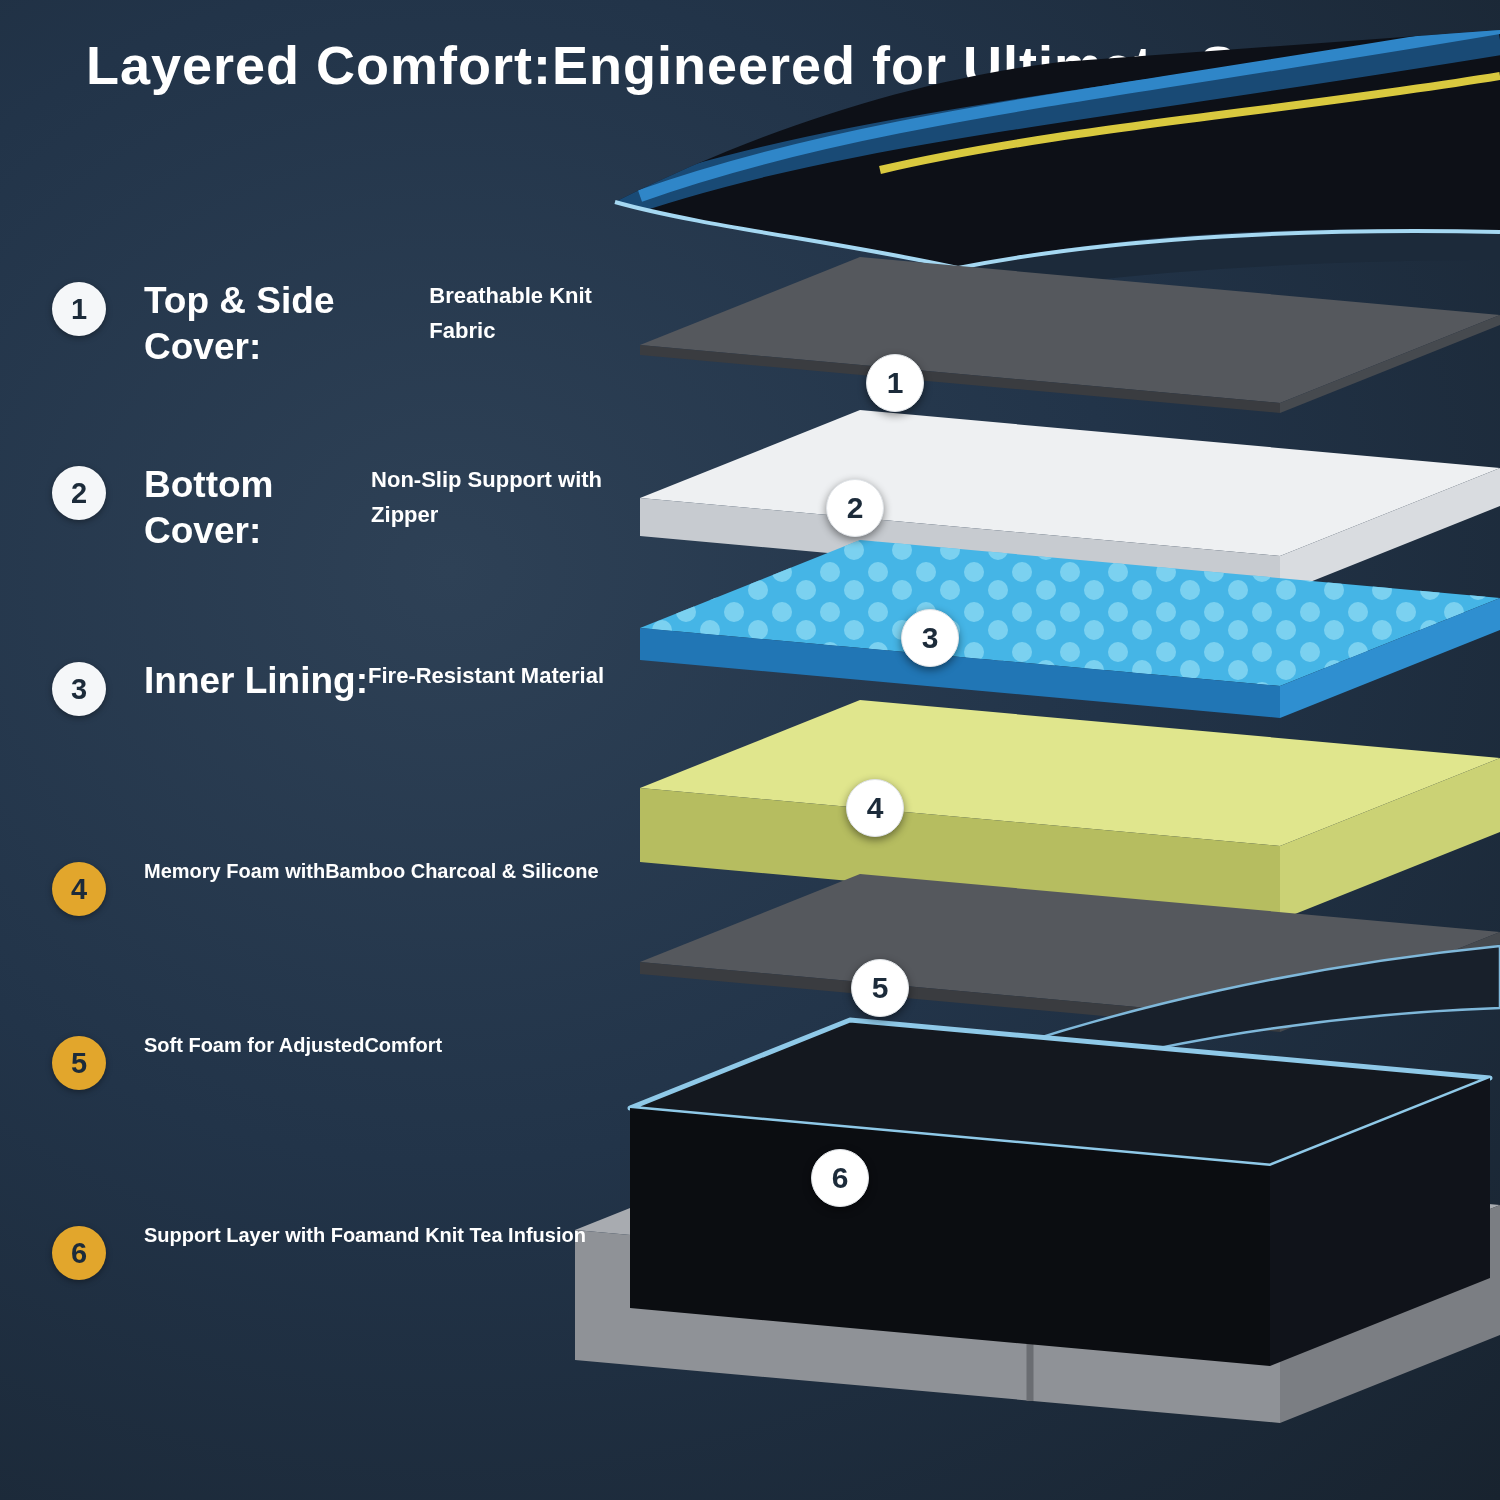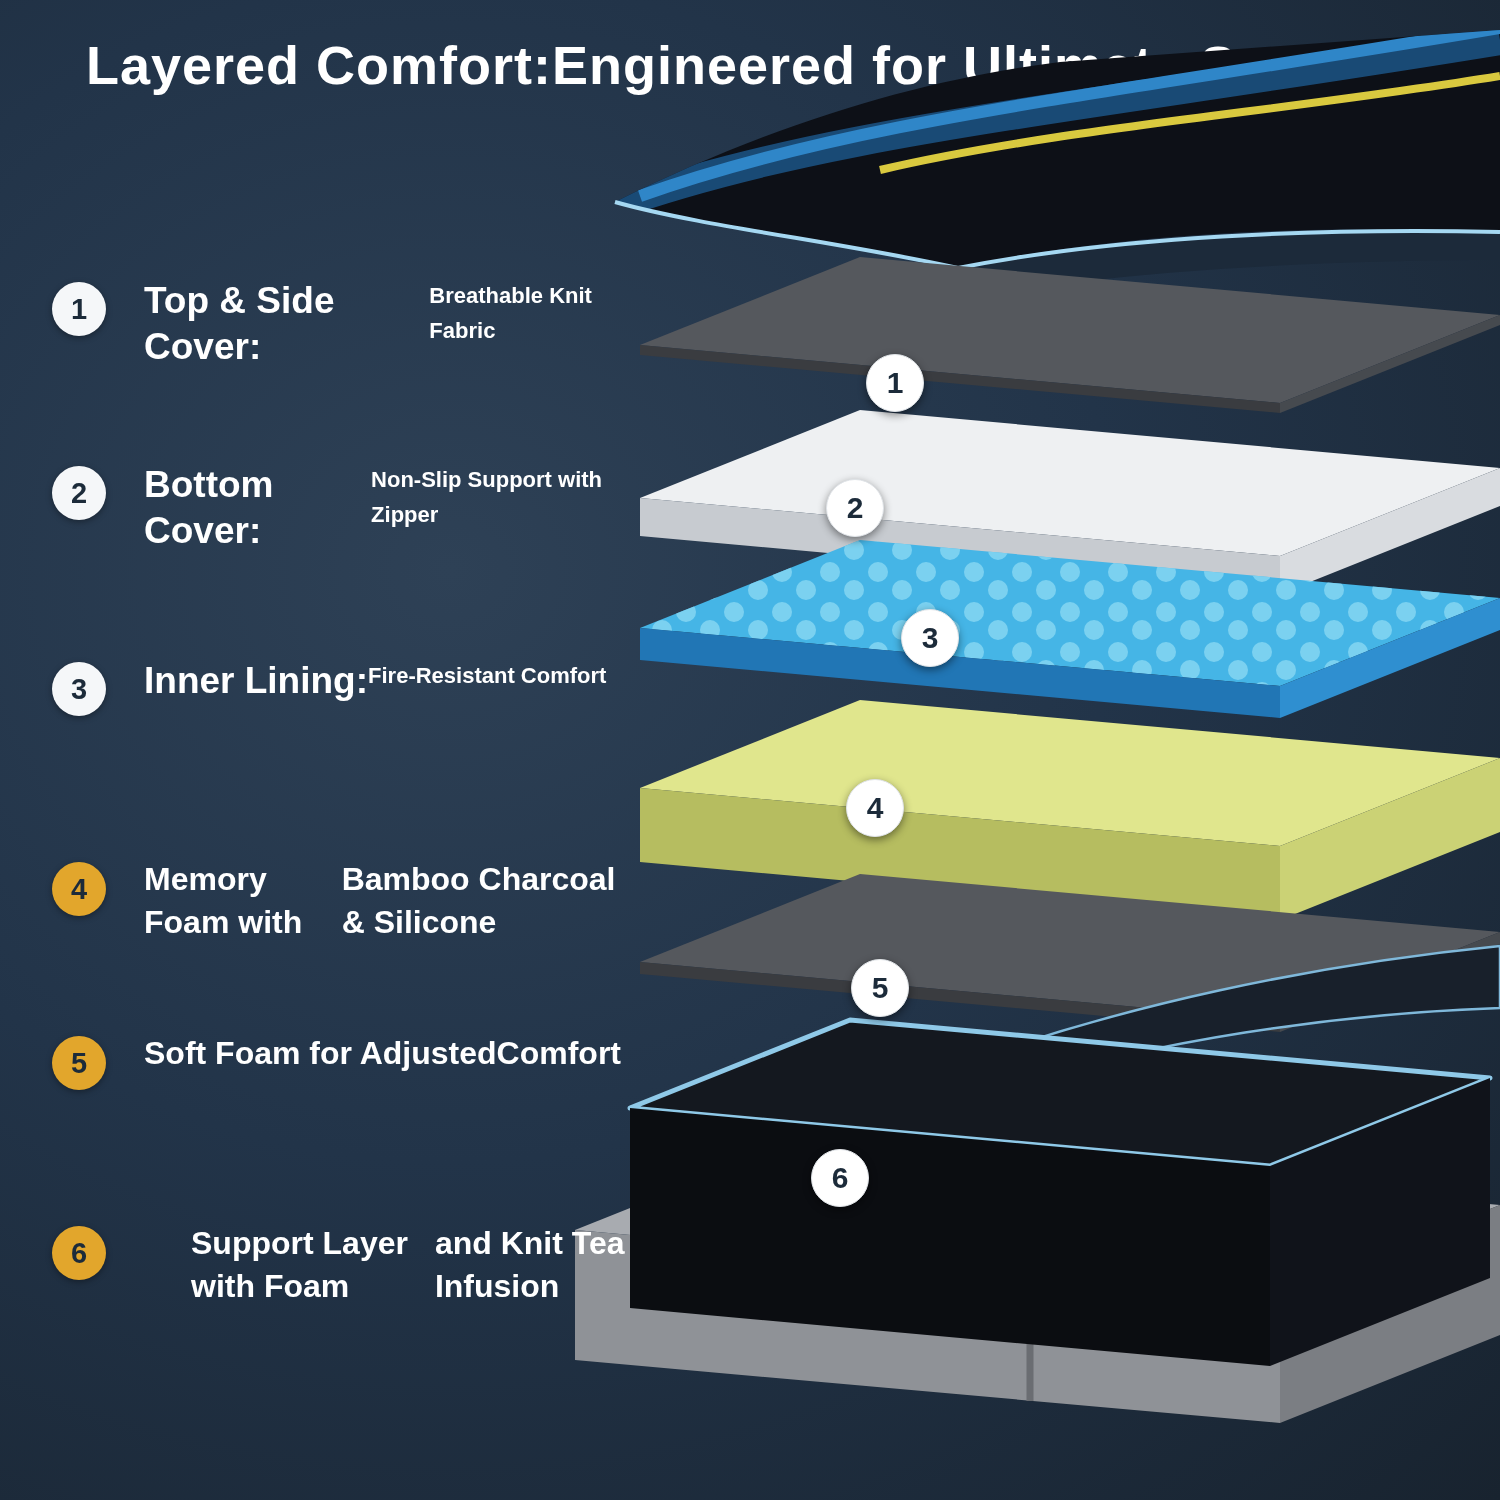--- a/index.html
+++ b/index.html
@@ -24,23 +24,23 @@
   .num{
     flex:0 0 auto;width:54px;height:54px;border-radius:50%;margin-top:4px;
     display:flex;align-items:center;justify-content:center;
     font-size:29px;font-weight:bold;background:#f5f7f9;color:#1c2b3a;
     box-shadow:0 2px 6px rgba(0,0,0,.35);
   }
   .item.gold .num{background:#e2a62c;color:#1c2b3a;}
   .txt{display:flex;flex-direction:row;}
   .l1{font-size:37px;font-weight:bold;line-height:1.25;}
   .l2{font-size:22px;font-weight:bold;line-height:1.6;}
-  .item.even .l1,.item.even .l2{font-size:32px;line-height:1.35;}
+  .item.even .l1,.item.even .l2{font-size:20px;line-height:1.35;}
   .item.spread .l1{}
-  .item.spread2 .l1{margin-bottom:18px;margin-left:47px;}
+  .item.spread2 .l1{margin-bottom:18px;}
 </style>
 </head>
 <body>
 
 <div class="page">
 
   <h1 class="title">Layered Comfort:Engineered for Ultimate Support</h1>
 
   <svg class="diagram" viewBox="0 0 1500 1500">
     <defs>
@@ -133,21 +133,21 @@
       <div class="txt">
         <div class="l1">Bottom Cover:</div>
         <div class="l2">Non-Slip Support with Zipper</div>
       </div>
     </div>
 
     <div class="item" style="top:658px">
       <div class="num">3</div>
       <div class="txt">
         <div class="l1">Inner Lining:</div>
-        <div class="l2">Fire-Resistant Comfort</div>
+        <div class="l2">Fire-Resistant Material</div>
       </div>
     </div>
 
     <div class="item gold even" style="top:858px">
       <div class="num">4</div>
       <div class="txt">
         <div class="l1">Memory Foam with</div>
         <div class="l2">Bamboo Charcoal &amp; Silicone</div>
       </div>
     </div>

